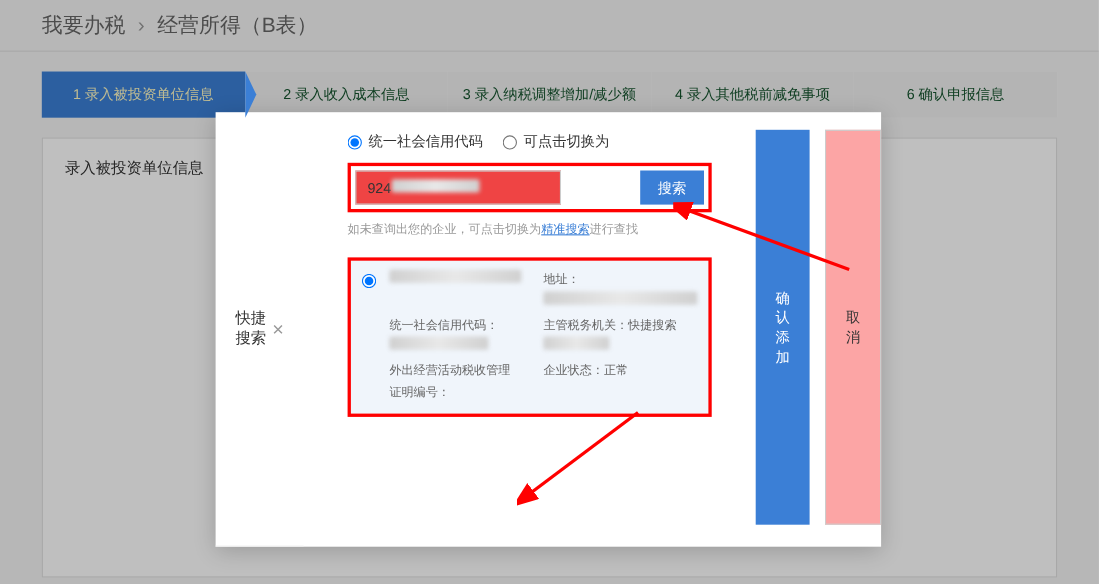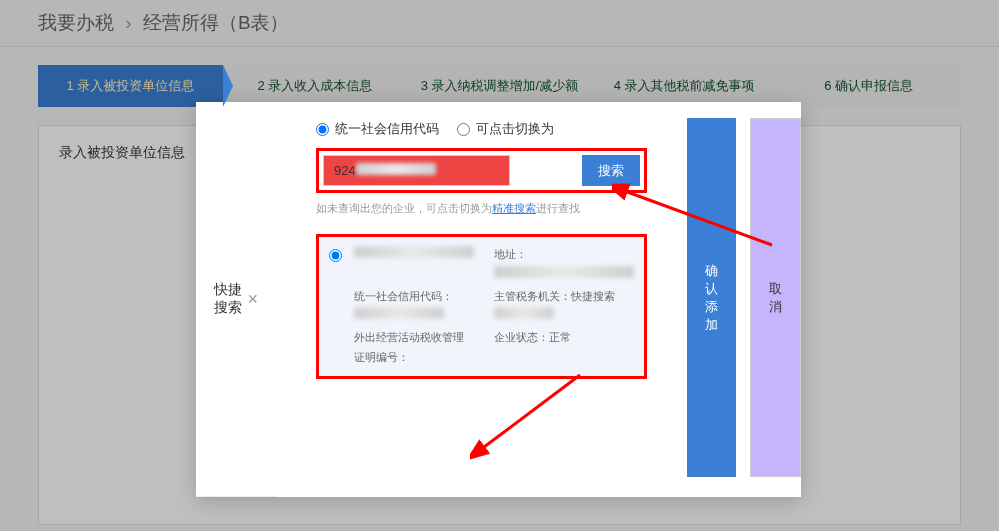--- a/index.html
+++ b/index.html
@@ -192,21 +192,21 @@
     }
     .btn-primary {
       background: #3b7fd6;
       color: #ffffff;
       border: none;
       padding: 8px 18px;
       font-size: 13px;
       cursor: pointer;
     }
     .btn-default {
-      background: #c4b5fd;
+      background: #fca5a5;
       color: #333;
       border: 1px solid #ccc;
       padding: 8px 18px;
       font-size: 13px;
       cursor: pointer;
     }
     .arrow {
       position: absolute;
       pointer-events: none;
     }

